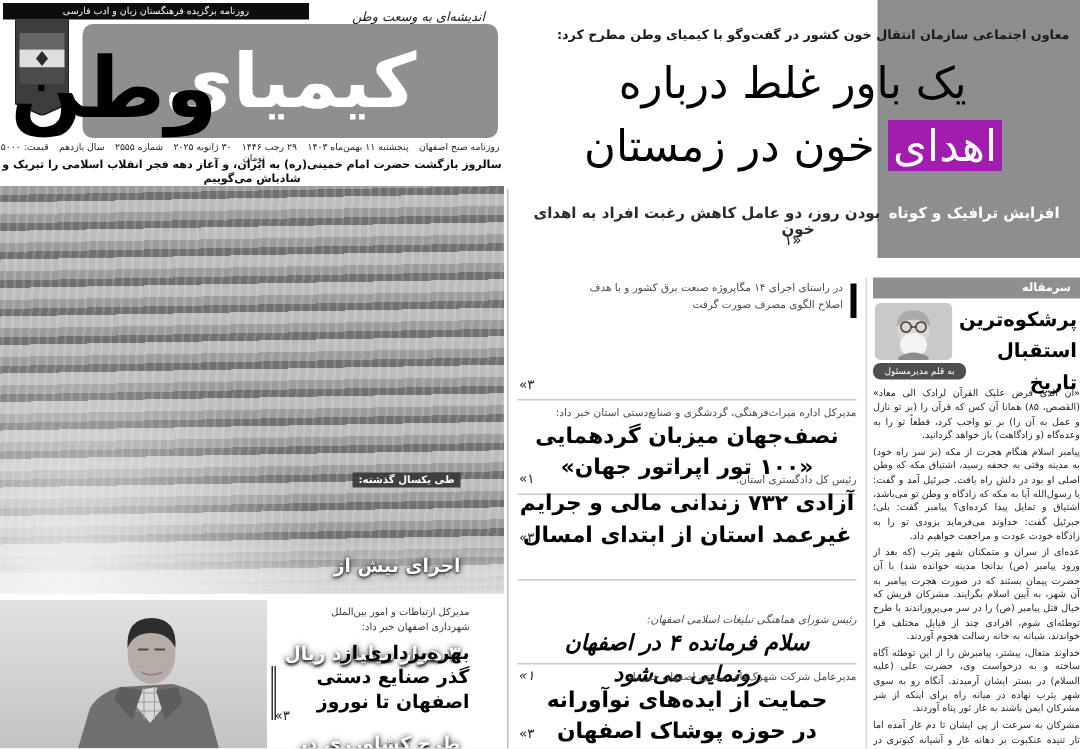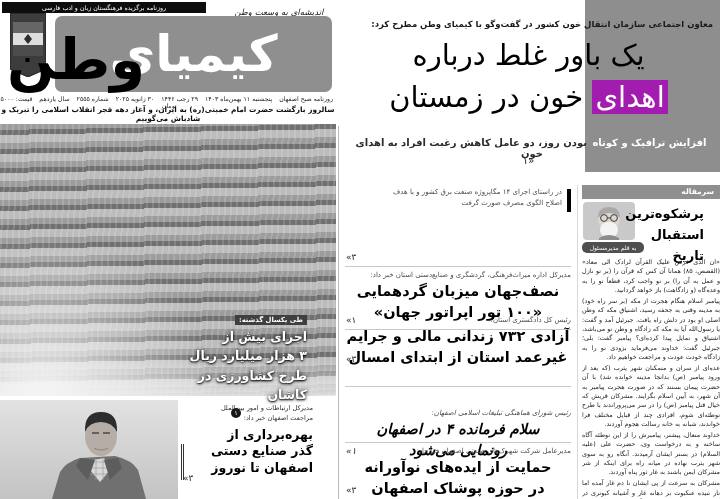--- a/index.html
+++ b/index.html
@@ -42,21 +42,21 @@
       radial-gradient(ellipse at 12% 100%, rgba(246,246,246,.95), rgba(246,246,246,0) 42%),
       linear-gradient(to top, rgba(235,235,235,.9) 0, rgba(235,235,235,0) 14%),
       repeating-linear-gradient(93deg, rgba(255,255,255,.14) 0 2px, rgba(0,0,0,0) 2px 6px),
       repeating-linear-gradient(179deg, #9c9c9c 0 6px, #707070 6px 11px, #bcbcbc 11px 19px),
       linear-gradient(#8a8a8a,#ababab);
   }
   .photo-story { left:165px; top:307px; width:142px; text-align:right; }
   .photo-story .pk { display:inline-block; background:#3f3f3f; color:#fff; font-size:6.8px;
                      font-weight:bold; padding:1px 4px; margin-bottom:2px; }
   .photo-story .pl { color:#fff; font-size:12.5px; font-weight:bold; line-height:1.55;
-                     text-shadow:0 1px 2px #000, 0 0 4px rgba(0,0,0,.85); }
+                     text-shadow:0 1px 2px #000, 0 0 4px rgba(0,0,0,.85);margin-top:40px; }
   .photo-story .pm { width:10px; height:10px; background:#161616; border-radius:50%; color:#fff;
                      font-size:6.5px; line-height:10px; text-align:center; margin:3px auto 0; }
 
   
   .man-photo { left:0; top:400px; width:178px; height:99px; overflow:hidden; }
   .bl-story { left:180px; top:404px; width:133px; text-align:right; height:95px; }
   .bl-story .kicker { font-size:6.6px; color:#333; line-height:1.5; }
   .bl-story .hl { font-size:12.5px; font-weight:bold; color:#000; line-height:1.32; margin-top:3px; }
   .bl-bracket { left:181px; top:444px; height:36px; width:0; border-left:3px double #333; }
   .bl-marker { left:183px; top:473px; font-size:9px; color:#222; direction:ltr; }
@@ -79,21 +79,21 @@
   .s5 { top:446px; height:50px; }
 
   
   .editorial { left:582px; top:185px; width:138px; height:314px; }
   .ed-header { position:absolute; top:0; left:0; right:0; height:14px; background:#8f8f8f;
                color:#fff; font-size:7.6px; font-weight:bold; line-height:14px; padding-right:6px; }
   .ed-photo { position:absolute; top:17px; left:1px; width:52px; height:38px; border-radius:4px;
               overflow:hidden; }
   .ed-pill { position:absolute; top:57px; left:0; width:62px; height:11px; background:#4f4f4f;
              border-radius:5px; color:#fff; font-size:6px; line-height:11px; text-align:center; }
-  .ed-title { position:absolute; top:19px; right:16px; width:80px; text-align:right; font-size:13px;
+  .ed-title { position:absolute; top:19px; right:2px; width:80px; text-align:right; font-size:13px;
               font-weight:bold; line-height:1.6; color:#000; }
   .ed-body { position:absolute; top:73px; left:0; right:0; bottom:0; overflow:hidden;
              font-size:6.4px; line-height:1.45; color:#222; text-align:justify; }
   .ed-body p { margin-bottom:2px; }
 </style>
 </head>
 <body>
 
 <div class="page">
 
@@ -158,21 +158,21 @@
       <path d="M80 58 L95 60 88 80 76 66 Z" fill="#5d5d5d"></path>
       <path d="M118 58 L104 60 110 80 122 68 Z" fill="#5d5d5d"></path>
       <ellipse cx="101" cy="36" rx="16" ry="20" fill="#b5ada6"></ellipse>
       <path d="M85 32 Q84 12 101 12 Q118 12 117 32 Q112 22 101 22 Q89 22 85 32 Z" fill="#2d2d2d"></path>
       <path d="M92 33 l7 0 M103 33 l7 0" stroke="#4a4a4a" stroke-width="1.4"></path>
       <path d="M94 48 q7 4 14 0" stroke="#8a837d" stroke-width="1" fill="none"></path>
     </svg>
   </div>
   <div class="abs bl-story">
     <div class="kicker">مدیرکل ارتباطات و امور بین‌الملل</div>
-    <div class="kicker">مراجعت اصفهان خبر داد:</div>
+    <div class="kicker">شهرداری اصفهان خبر داد:</div>
     <div class="hl">
       <div>بهره‌برداری از</div>
       <div>گذر صنایع دستی</div>
       <div>اصفهان تا نوروز</div>
     </div>
   </div>
   <div class="abs bl-bracket"></div>
   <div class="abs bl-marker">«۳</div>
 
   <div class="abs vdiv1"></div>

